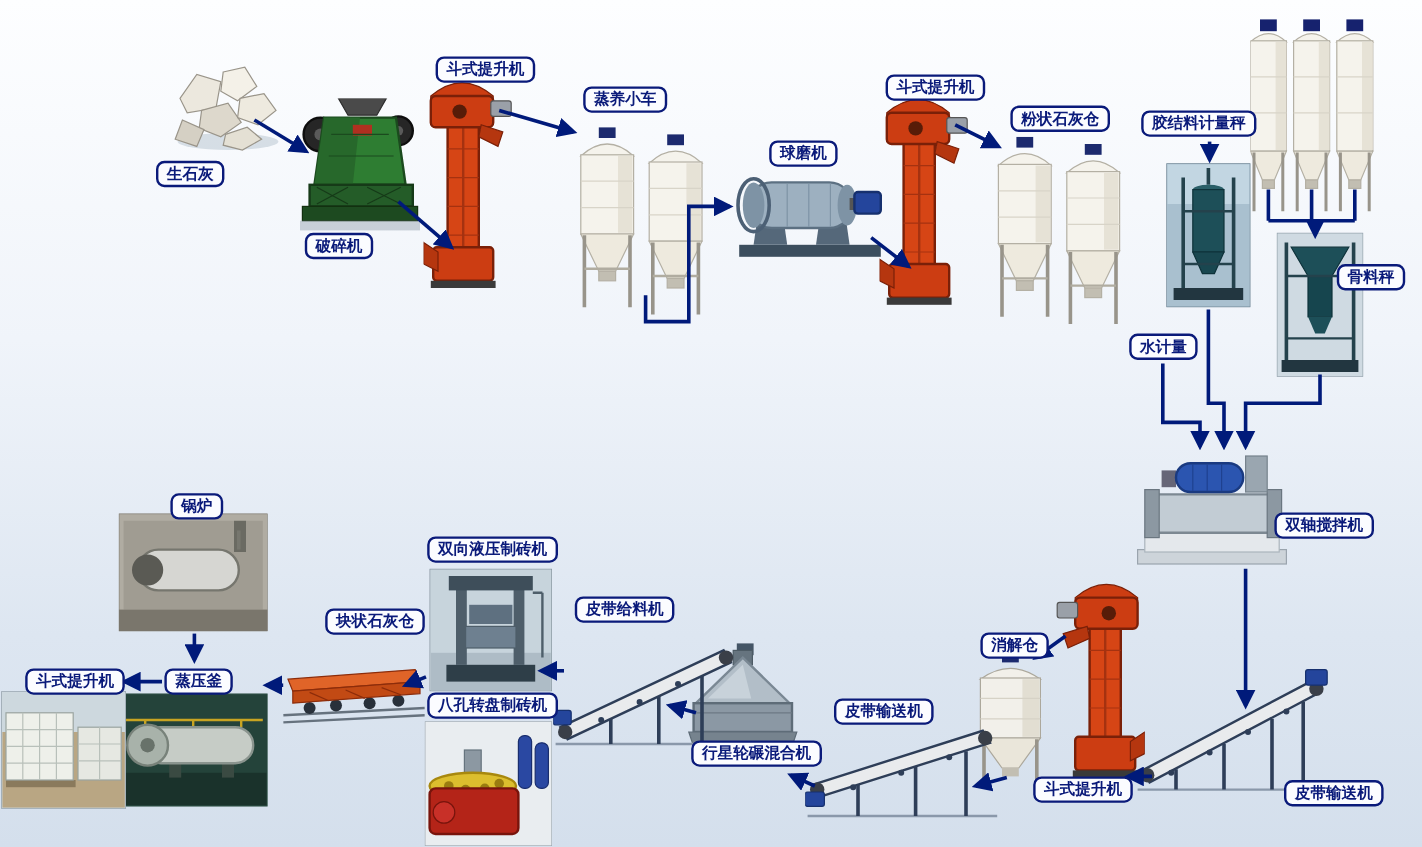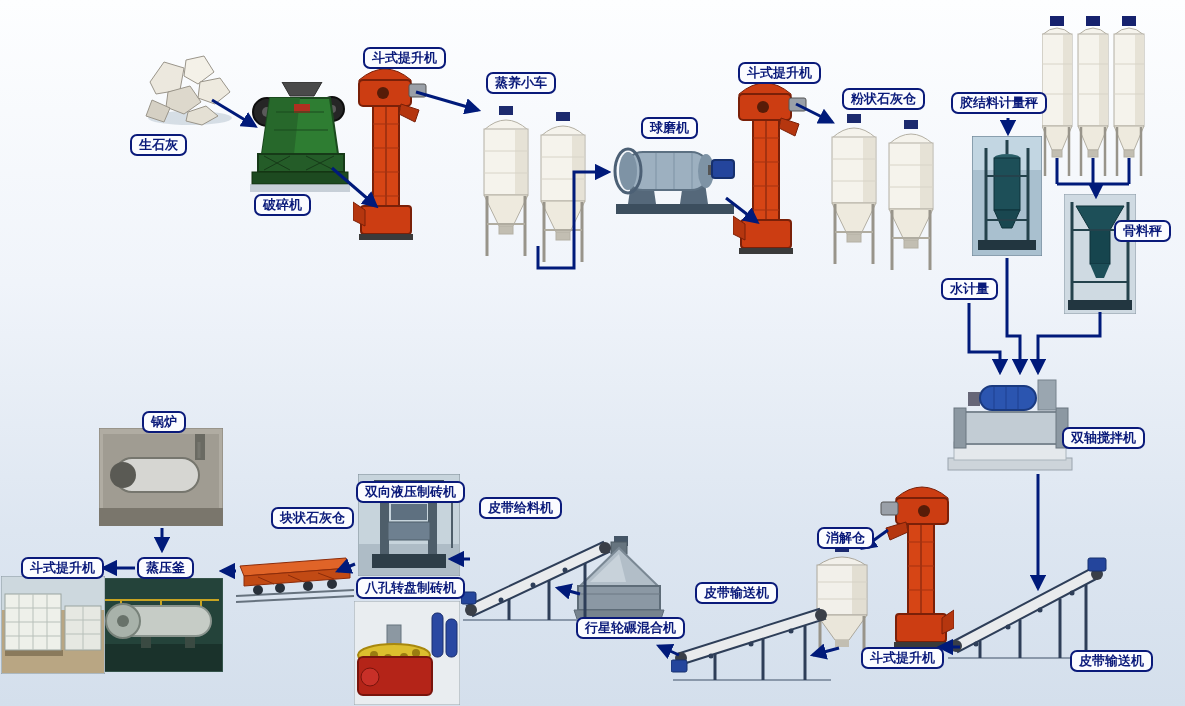--- a/index.html
+++ b/index.html
@@ -414,20 +414,20 @@
   <div class="lbl" style="left:951px;top:92px">胶结料计量秤</div>
   <div class="lbl" style="left:1114px;top:220px">骨料秤</div>
   <div class="lbl" style="left:941px;top:278px">水计量</div>
   <div class="lbl" style="left:1062px;top:427px">双轴搅拌机</div>
   <div class="lbl" style="left:1070px;top:650px">皮带输送机</div>
   <div class="lbl" style="left:861px;top:647px">斗式提升机</div>
   <div class="lbl" style="left:817px;top:527px">消解仓</div>
   <div class="lbl" style="left:695px;top:582px">皮带输送机</div>
   <div class="lbl" style="left:576px;top:617px">行星轮碾混合机</div>
   <div class="lbl" style="left:479px;top:497px">皮带给料机</div>
-  <div class="lbl" style="left:356px;top:481px">双向液压制砖机</div>
+  <div class="lbl" style="left:356px;top:447px">双向液压制砖机</div>
   <div class="lbl" style="left:356px;top:577px">八孔转盘制砖机</div>
   <div class="lbl" style="left:271px;top:507px">块状石灰仓</div>
   <div class="lbl" style="left:137px;top:557px">蒸压釜</div>
   <div class="lbl" style="left:142px;top:411px">锅炉</div>
   <div class="lbl" style="left:21px;top:557px">斗式提升机</div>
 
 </div>
 
 </body></html>

